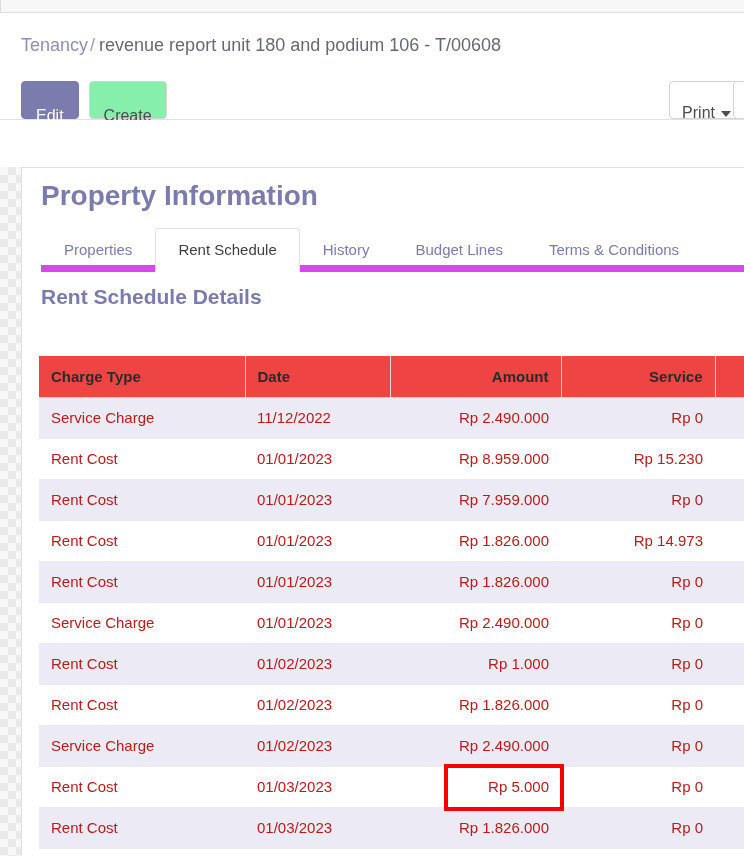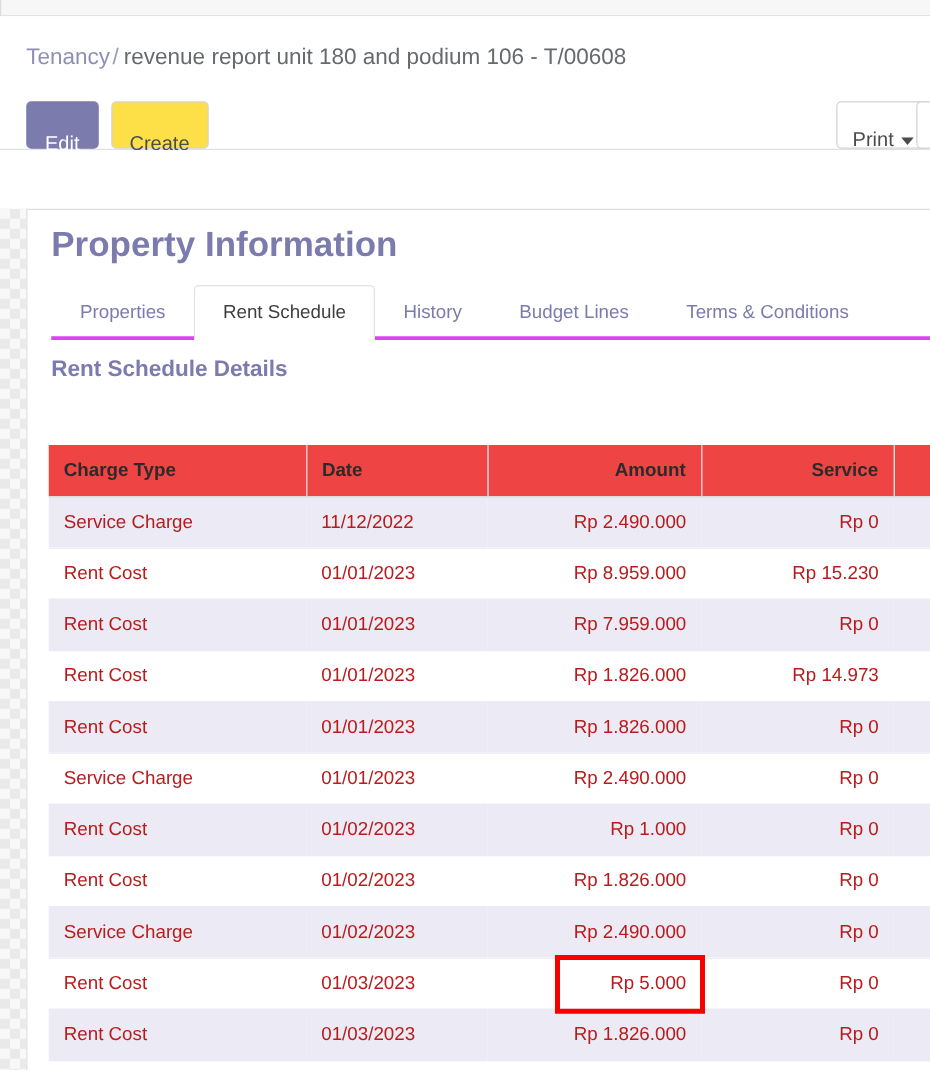--- a/index.html
+++ b/index.html
@@ -96,21 +96,21 @@
     box-sizing: border-box;
     cursor: pointer;
     white-space: nowrap;
   }
   .btn-primary {
     background: #7c7bad;
     border: 1px solid #7c7bad;
     color: #ffffff;
   }
   .btn-default {
-    background: #fde047;
+    background: #86efac;
     border: 1px solid #d4d4d4;
     color: #4c4c4c;
     margin-left: 10px;
   }
 
   #right-buttons {
     position: absolute;
     top: 68px;
     right: 0;
     height: 38px;
@@ -179,21 +179,21 @@
     white-space: nowrap;
   }
 
   
   #tabs {
     position: absolute;
     left: 19px;
     top: 60px;
     width: 704px;
     height: 44px;
-    border-bottom: 3px solid #d946ef;
+    border-bottom: 7px solid #d946ef;
     box-sizing: border-box;
     white-space: nowrap;
   }
   .tab {
     display: inline-block;
     height: 44px;
     line-height: 42px;
     padding: 0 22px;
     font-size: 15px;
     color: #7c7bad;
@@ -208,21 +208,21 @@
     border: 1px solid #dee2e6;
     border-bottom: 1px solid #ffffff;
     border-radius: 4px 4px 0 0;
     margin-bottom: -1px;
   }
 
   #subsection-title {
     position: absolute;
     left: 19px;
     top: 117px;
-    font-size: 18px;
+    font-size: 21px;
     font-weight: bold;
     color: #7c7bad;
     white-space: nowrap;
   }
 
   
   #rent-table {
     position: absolute;
     left: 17px;
     top: 188px;

